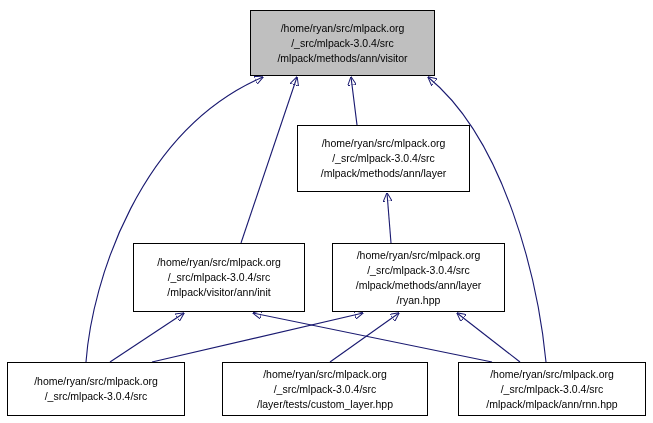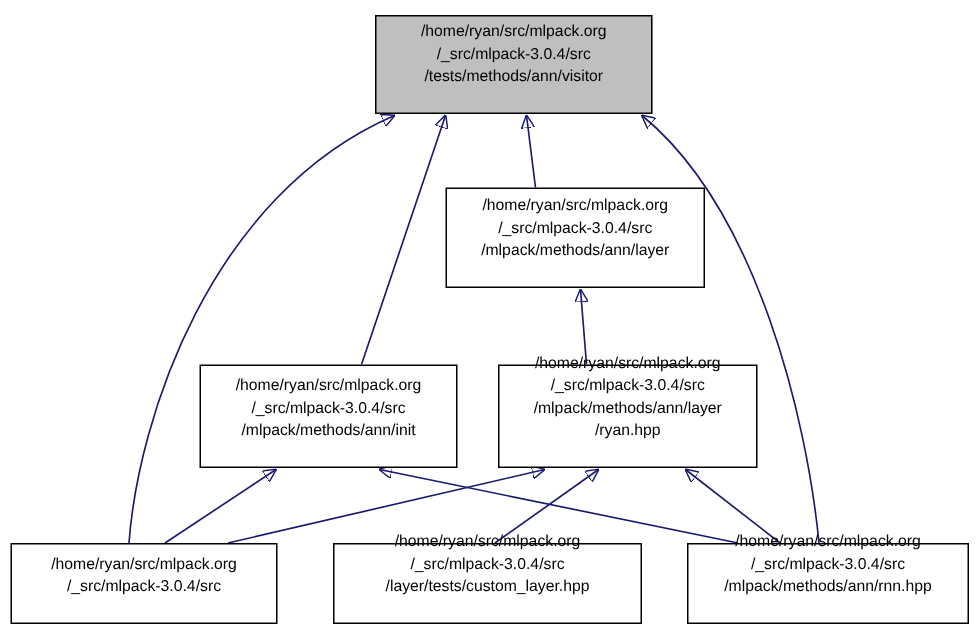--- a/index.html
+++ b/index.html
@@ -19,21 +19,21 @@
     stroke:#191970;
     stroke-width:1.1;
   }
   .node{
     position:absolute;
     box-sizing:border-box;
     background:#ffffff;
     border:1px solid #000000;
     display:flex;
     flex-direction:column;
-    justify-content:flex-end;
+    justify-content:center;
     align-items:center;
     text-align:center;
     font-size:10.5px;
     line-height:15px;
     color:#000000;
     padding:16px 3px;
     cursor:pointer;
   }
   .node.highlight{
     background:#bfbfbf;
@@ -60,33 +60,33 @@
     <path d="M110,362 L184,313" marker-end="url(#arrow)"></path>
     <path d="M492,362 L253,313" marker-end="url(#arrow)"></path>
     <path d="M152,362 L363,313" marker-end="url(#arrow)"></path>
     <path d="M330,362 L399,313" marker-end="url(#arrow)"></path>
     <path d="M520,362 L457,313" marker-end="url(#arrow)"></path>
   </svg>
 
   <div class="node highlight" style="left:250px; top:10px; width:185px; height:66px;">
     <span class="line">/home/ryan/src/mlpack.org</span>
     <span class="line">/_src/mlpack-3.0.4/src</span>
-    <span class="line">/tests/methods/ann/visitor</span>
+    <span class="line">/mlpack/methods/ann/visitor</span>
   </div>
 
   <div class="node" style="left:297px; top:125px; width:173px; height:67px;">
     <span class="line">/home/ryan/src/mlpack.org</span>
     <span class="line">/_src/mlpack-3.0.4/src</span>
     <span class="line">/mlpack/methods/ann/layer</span>
   </div>
 
   <div class="node" style="left:133px; top:243px; width:172px; height:69px;">
     <span class="line">/home/ryan/src/mlpack.org</span>
     <span class="line">/_src/mlpack-3.0.4/src</span>
-    <span class="line">/mlpack/methods/ann/init</span>
+    <span class="line">/mlpack/visitor/ann/init</span>
   </div>
 
   <div class="node" style="left:332px; top:243px; width:173px; height:69px;">
     <span class="line">/home/ryan/src/mlpack.org</span>
     <span class="line">/_src/mlpack-3.0.4/src</span>
     <span class="line">/mlpack/methods/ann/layer</span>
     <span class="line">/ryan.hpp</span>
   </div>
 
   <div class="node" style="left:7px; top:362px; width:178px; height:54px;">
@@ -96,16 +96,16 @@
 
   <div class="node" style="left:222px; top:362px; width:206px; height:54px;">
     <span class="line">/home/ryan/src/mlpack.org</span>
     <span class="line">/_src/mlpack-3.0.4/src</span>
     <span class="line">/layer/tests/custom_layer.hpp</span>
   </div>
 
   <div class="node" style="left:458px; top:362px; width:188px; height:54px;">
     <span class="line">/home/ryan/src/mlpack.org</span>
     <span class="line">/_src/mlpack-3.0.4/src</span>
-    <span class="line">/mlpack/methods/ann/rnn.hpp</span>
+    <span class="line">/mlpack/mlpack/ann/rnn.hpp</span>
   </div>
 
 </div>
 
 </body></html>

